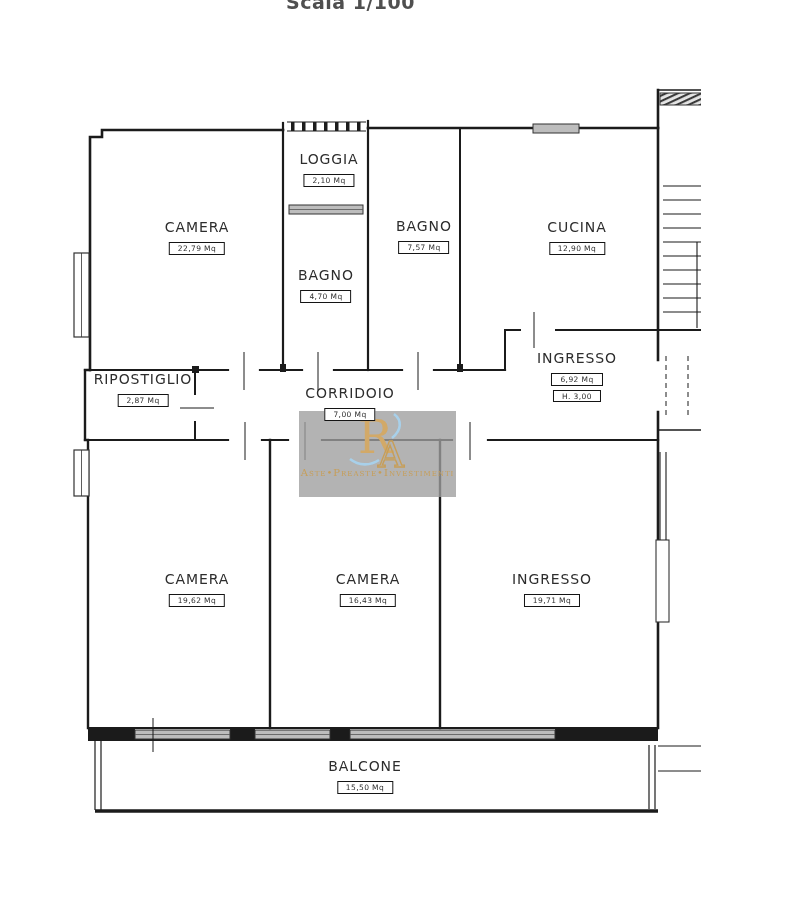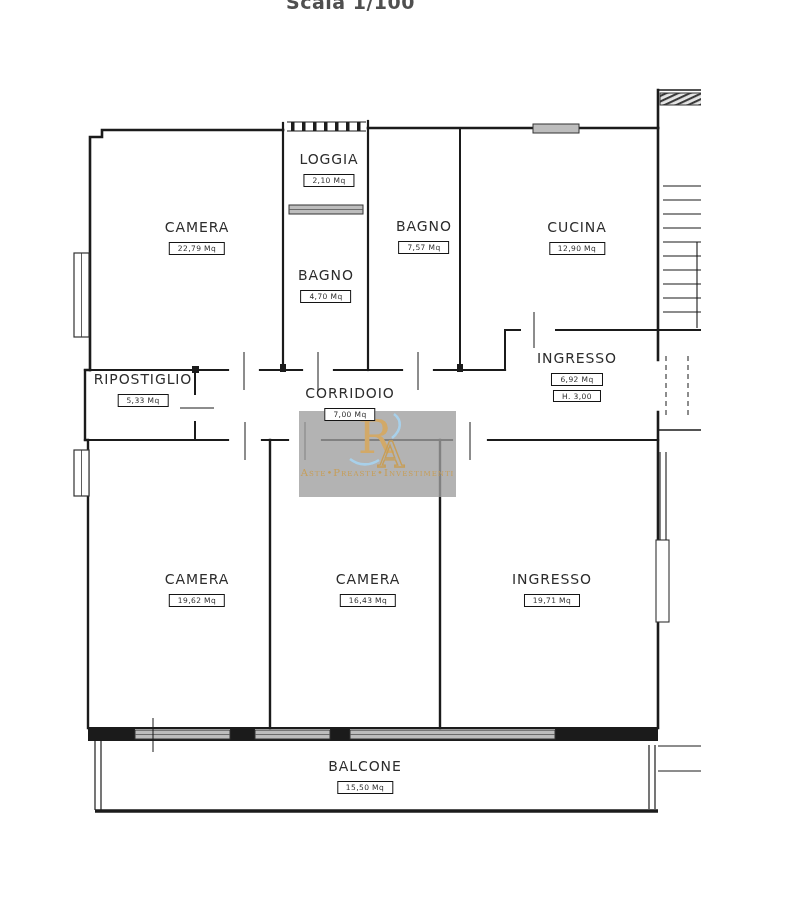--- a/index.html
+++ b/index.html
@@ -199,21 +199,21 @@
   </div>
 
   <div class="room-label" style="left:577px;top:351px">
     <div class="rname">INGRESSO</div>
     <div class="rbox">6,92 Mq</div><br>
     <div class="rbox rbox2">H. 3,00</div>
   </div>
 
   <div class="room-label" style="left:143px;top:372px">
     <div class="rname">RIPOSTIGLIO</div>
-    <div class="rbox">5,33 Mq</div>
+    <div class="rbox">2,87 Mq</div>
   </div>
 
   <div class="room-label" style="left:350px;top:386px">
     <div class="rname">CORRIDOIO</div>
     <div class="rbox">7,00 Mq</div>
   </div>
 
   <div class="room-label" style="left:197px;top:572px">
     <div class="rname">CAMERA</div>
     <div class="rbox">19,62 Mq</div>

